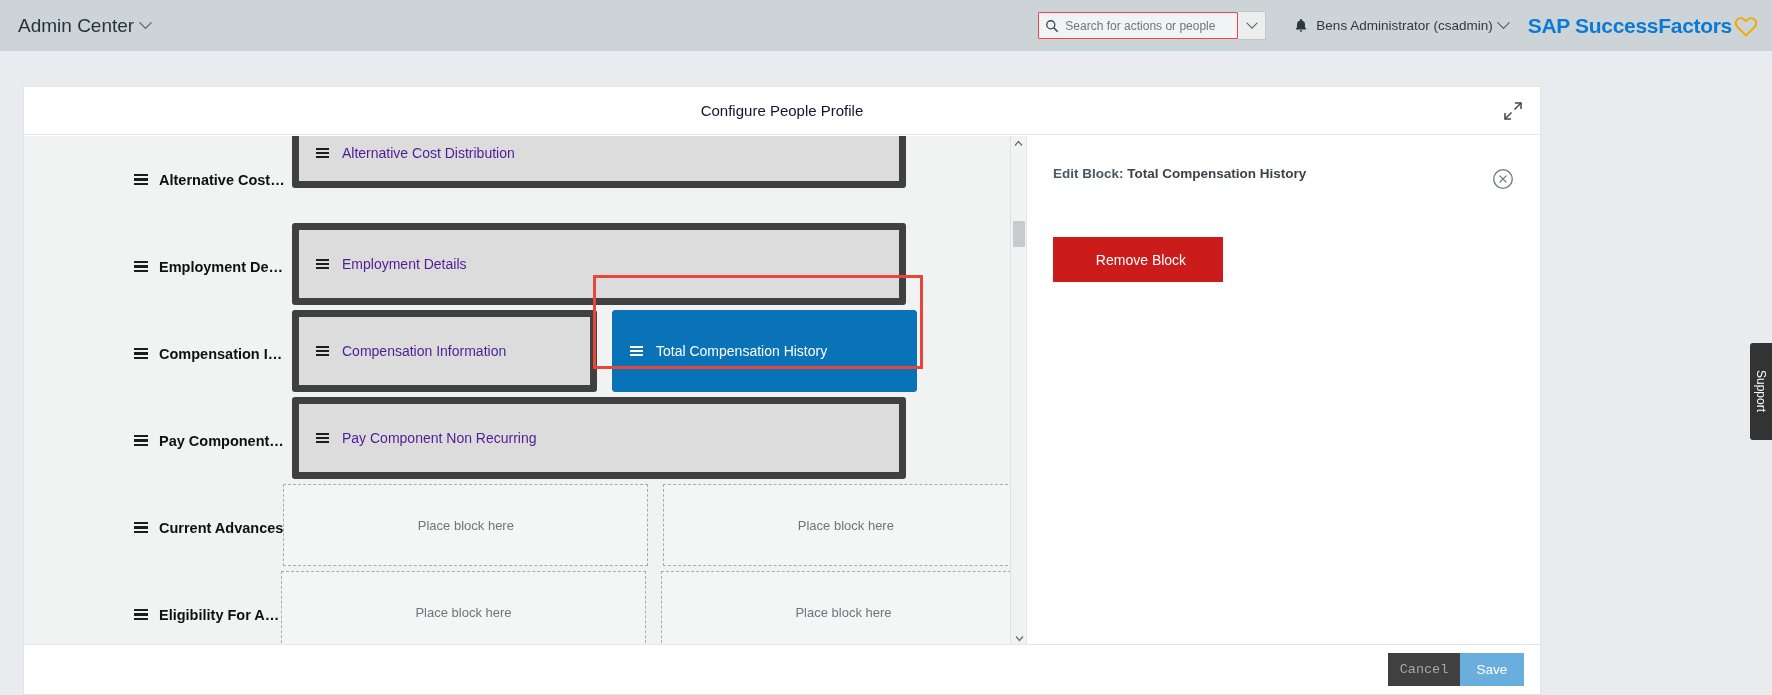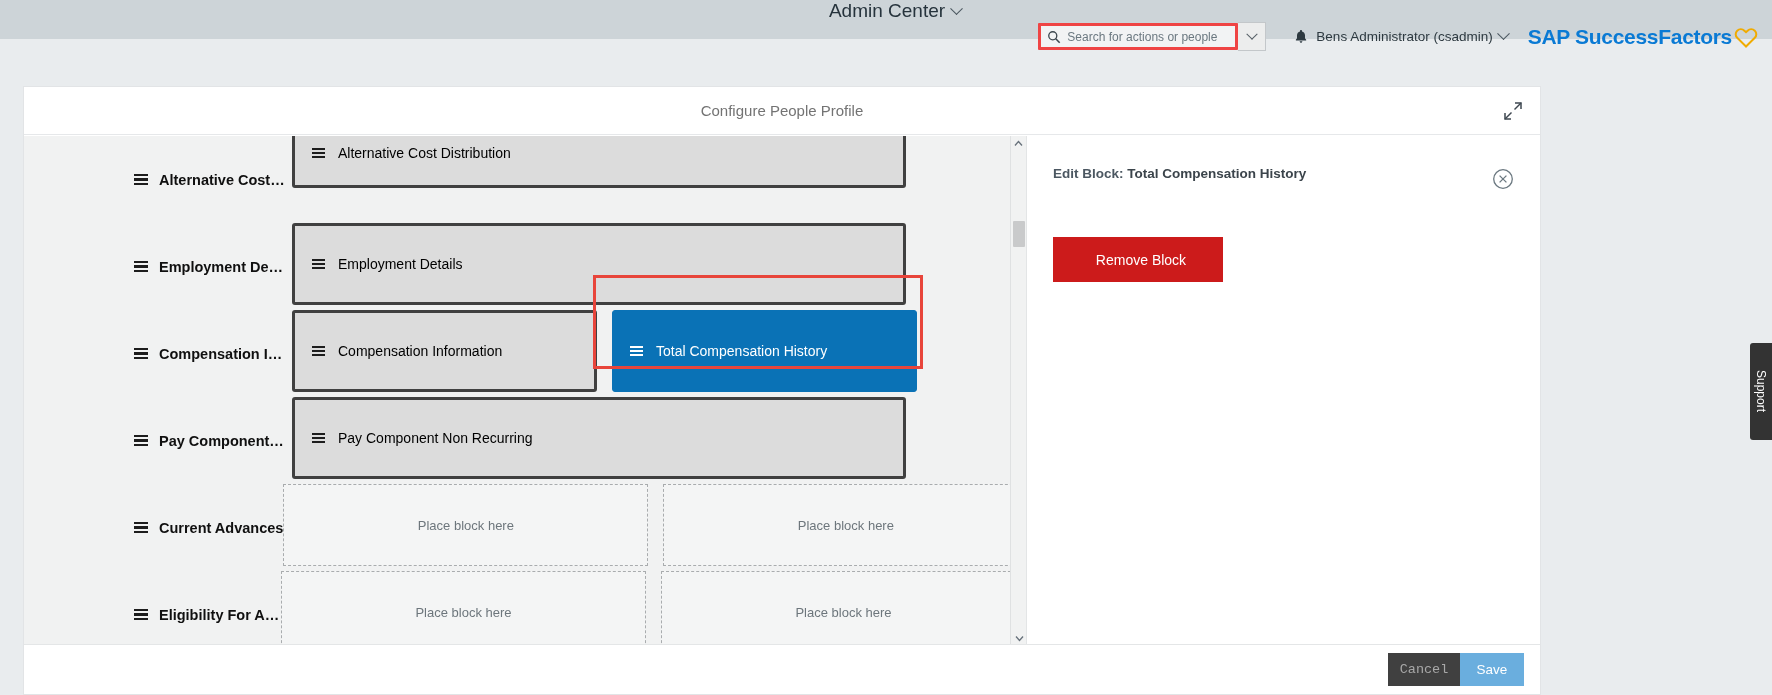--- a/index.html
+++ b/index.html
@@ -7,23 +7,23 @@
     margin: 0; padding: 0;
     width: 1772px; height: 695px;
     overflow: hidden;
     font-family: "Liberation Sans", sans-serif;
     background: #e9ecee;
   }
 
   
   .top-header {
     position: absolute; top: 0; left: 0;
-    width: 1772px; height: 39px;
+    width: 1772px; height: 51px;
     background: #cdd4d8;
-    display: flex; align-items: center; flex-direction: column;
+    display: flex; align-items: center;
   }
   .admin-center {
     margin-left: 18px;
     font-size: 19px;
     color: #26333c;
     display: flex; align-items: center; gap: 7px;
     cursor: pointer;
   }
   .caret-down {
     display: inline-block;
@@ -34,21 +34,21 @@
   }
   .header-right {
     margin-left: auto;
     display: flex; align-items: center;
     height: 51px;
   }
   .search-wrap {
     display: flex; align-items: center;
     height: 27px;
     background: #f2f3f4;
-    border: 3px solid #ef4444;
+    border: 1px solid #ef4444;
     border-radius: 1px;
     width: 200px;
     padding: 0 6px;
   }
   .search-icon { flex: 0 0 auto; margin-right: 4px; display:flex; }
   .search-input {
     border: none; outline: none; background: transparent;
     font-size: 12px; color: #5e6a71;
     font-family: "Liberation Sans", sans-serif;
     width: 100%;
@@ -99,21 +99,21 @@
   }
   .page-titlebar {
     position: relative;
     height: 48px;
     border-bottom: 1px solid #e6e8ea;
     display: flex; align-items: center;
   }
   .page-title {
     position: absolute; left: 0; right: 0;
     text-align: center;
-    font-size: 15px; color: #737373;
+    font-size: 15px; color: #0f172a;
   }
   .lang-select {
     position: absolute; right: 62px; top: 7px;
     width: 283px; height: 32px;
     border: 1px solid #b4b7ba;
     background: #fff;
     display: flex; align-items: center;
     padding: 0 10px;
     font-size: 13.5px; color: #2b2b2b;
     cursor: pointer;
@@ -153,25 +153,25 @@
     padding-left: 110px;
     font-size: 14.5px; font-weight: bold; color: #101010;
     white-space: nowrap;
   }
   .row-cells {
     display: flex; gap: 15px;
   }
   .cell-block {
     width: 614px;
     background: #dcdcdc;
-    border: 3px solid #404040;
+    border: 7px solid #404040;
     border-radius: 3px;
     display: flex; align-items: center; gap: 13px;
     padding-left: 17px;
-    font-size: 14px; color: #000000;
+    font-size: 14px; color: #4c1d95;
     cursor: pointer;
   }
   .cell-block.half { width: 305px; }
   .cell-empty {
     width: 365px;
     border: 1px dashed #a9acae;
     background: #f4f5f5;
     display: flex; align-items: center; justify-content: center;
     font-size: 13px; color: #6d767c;
     cursor: pointer;

